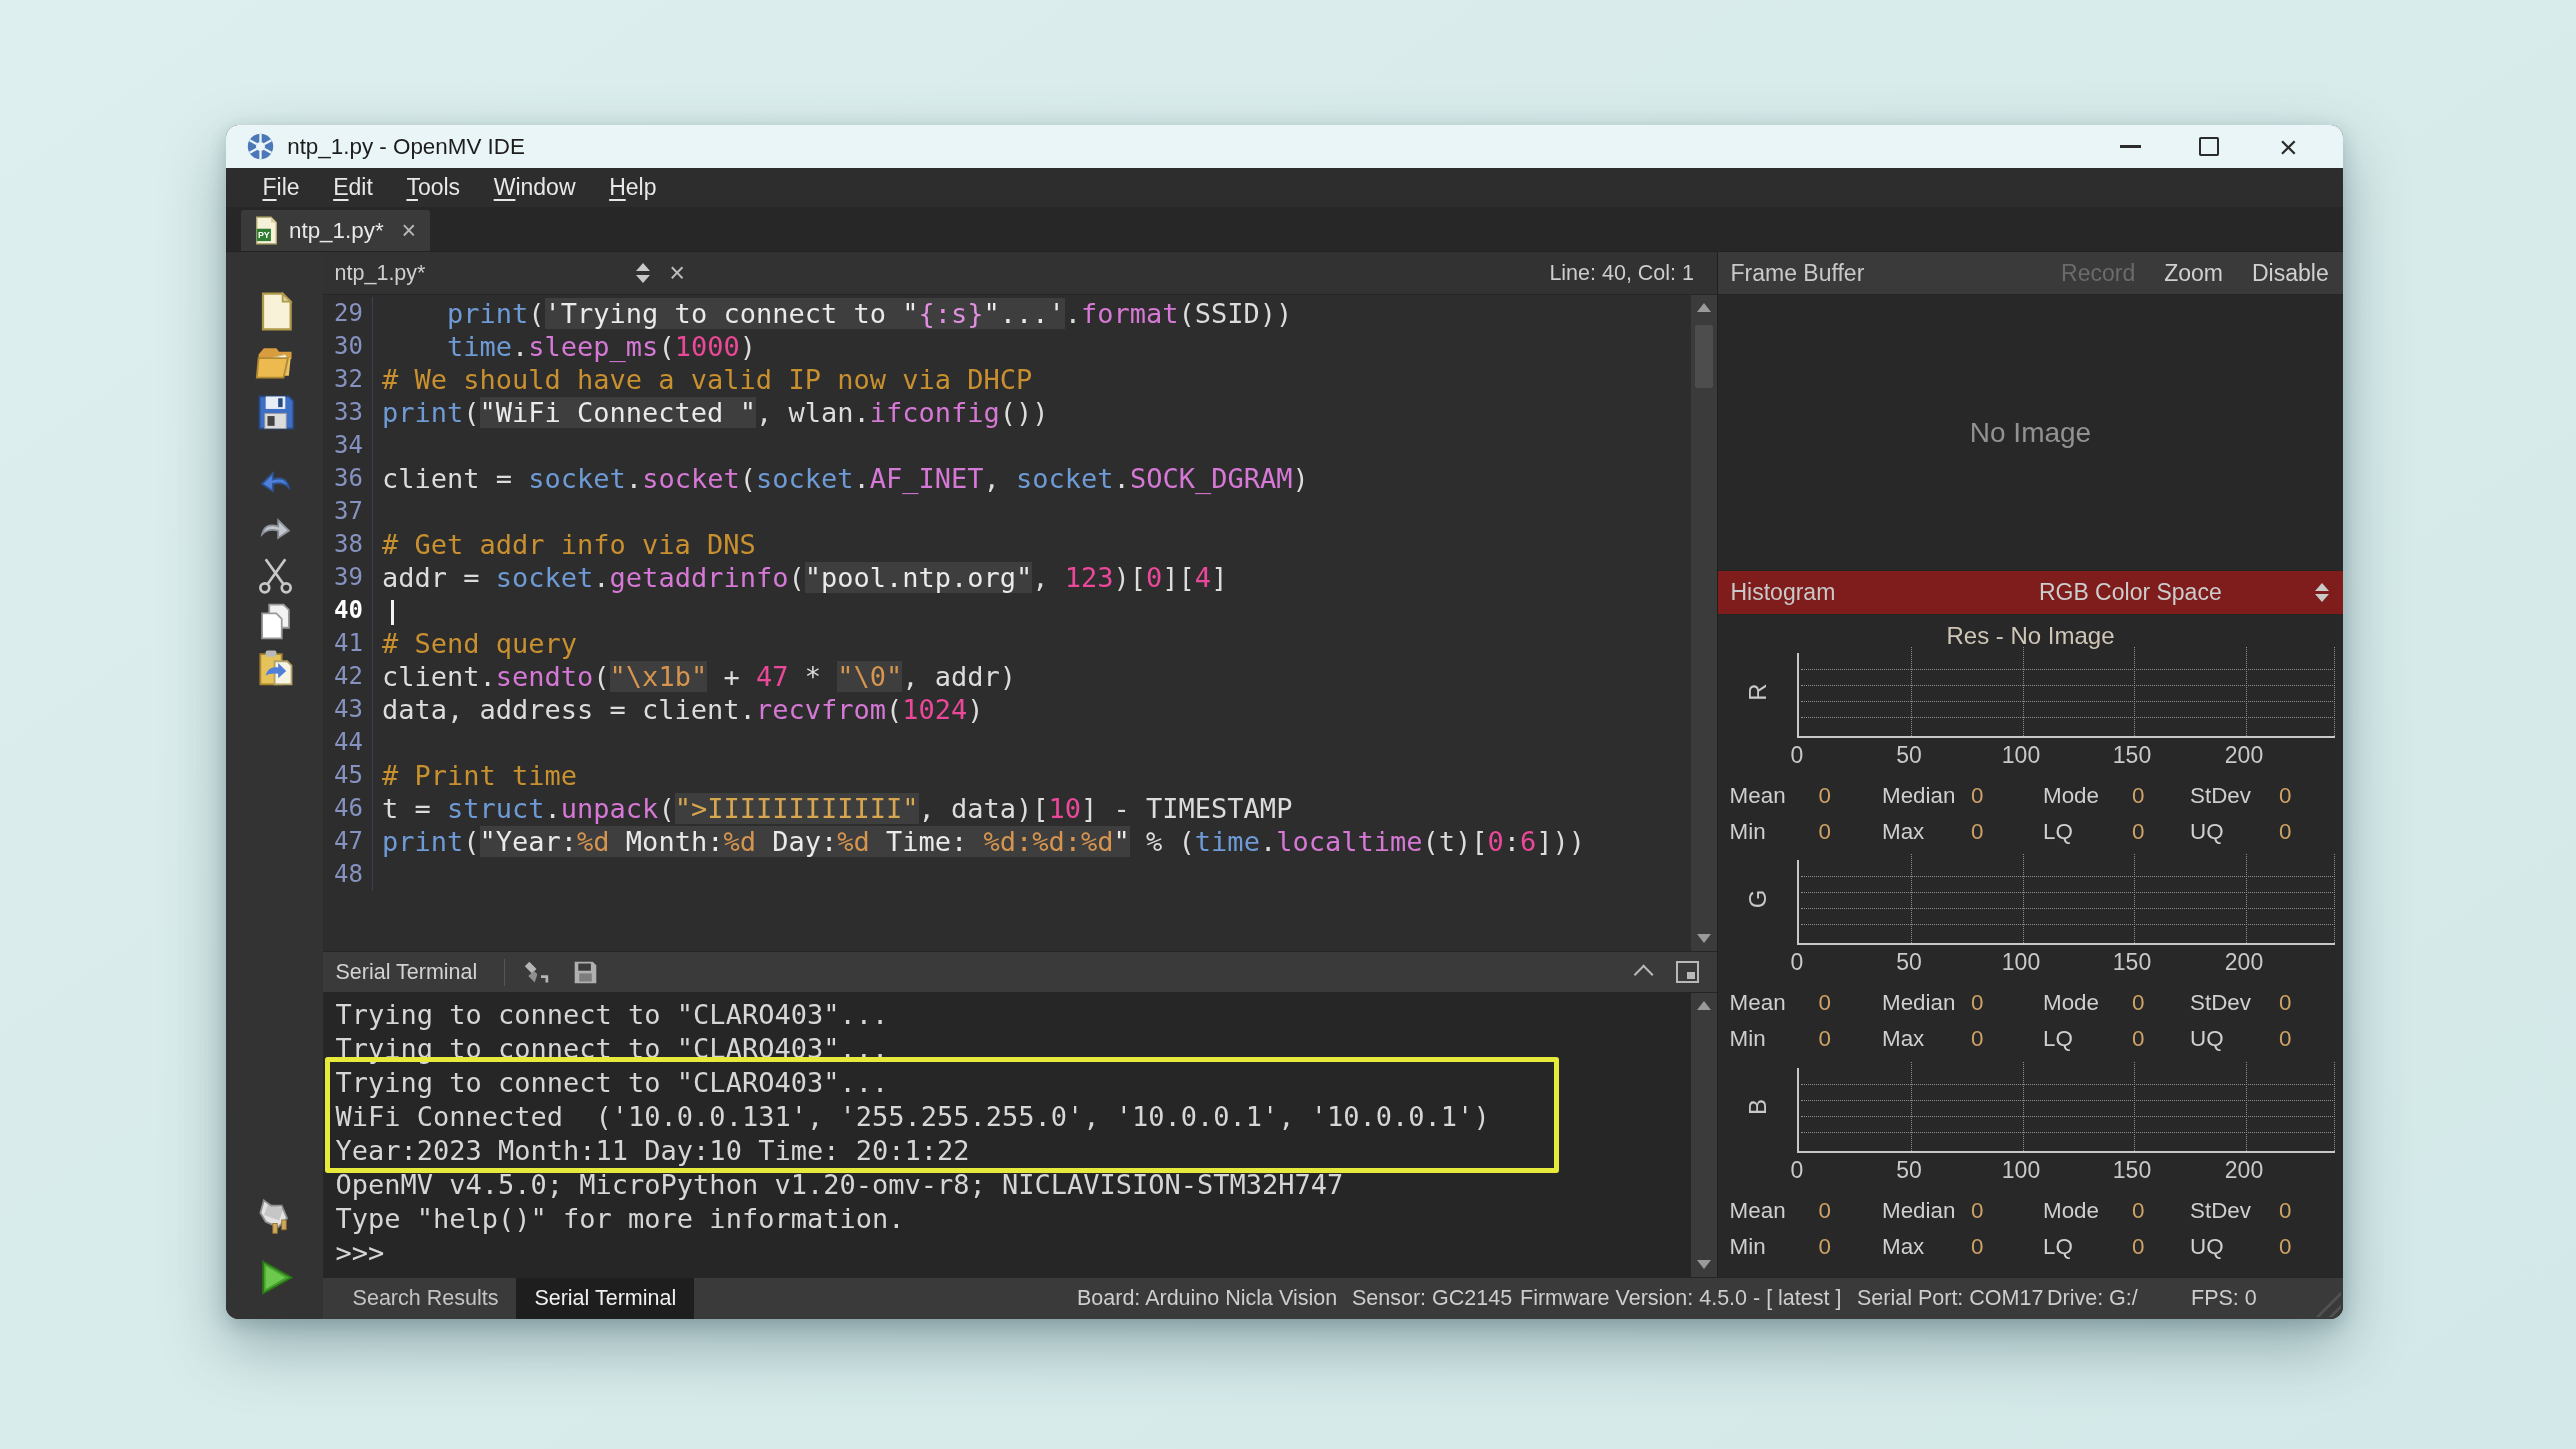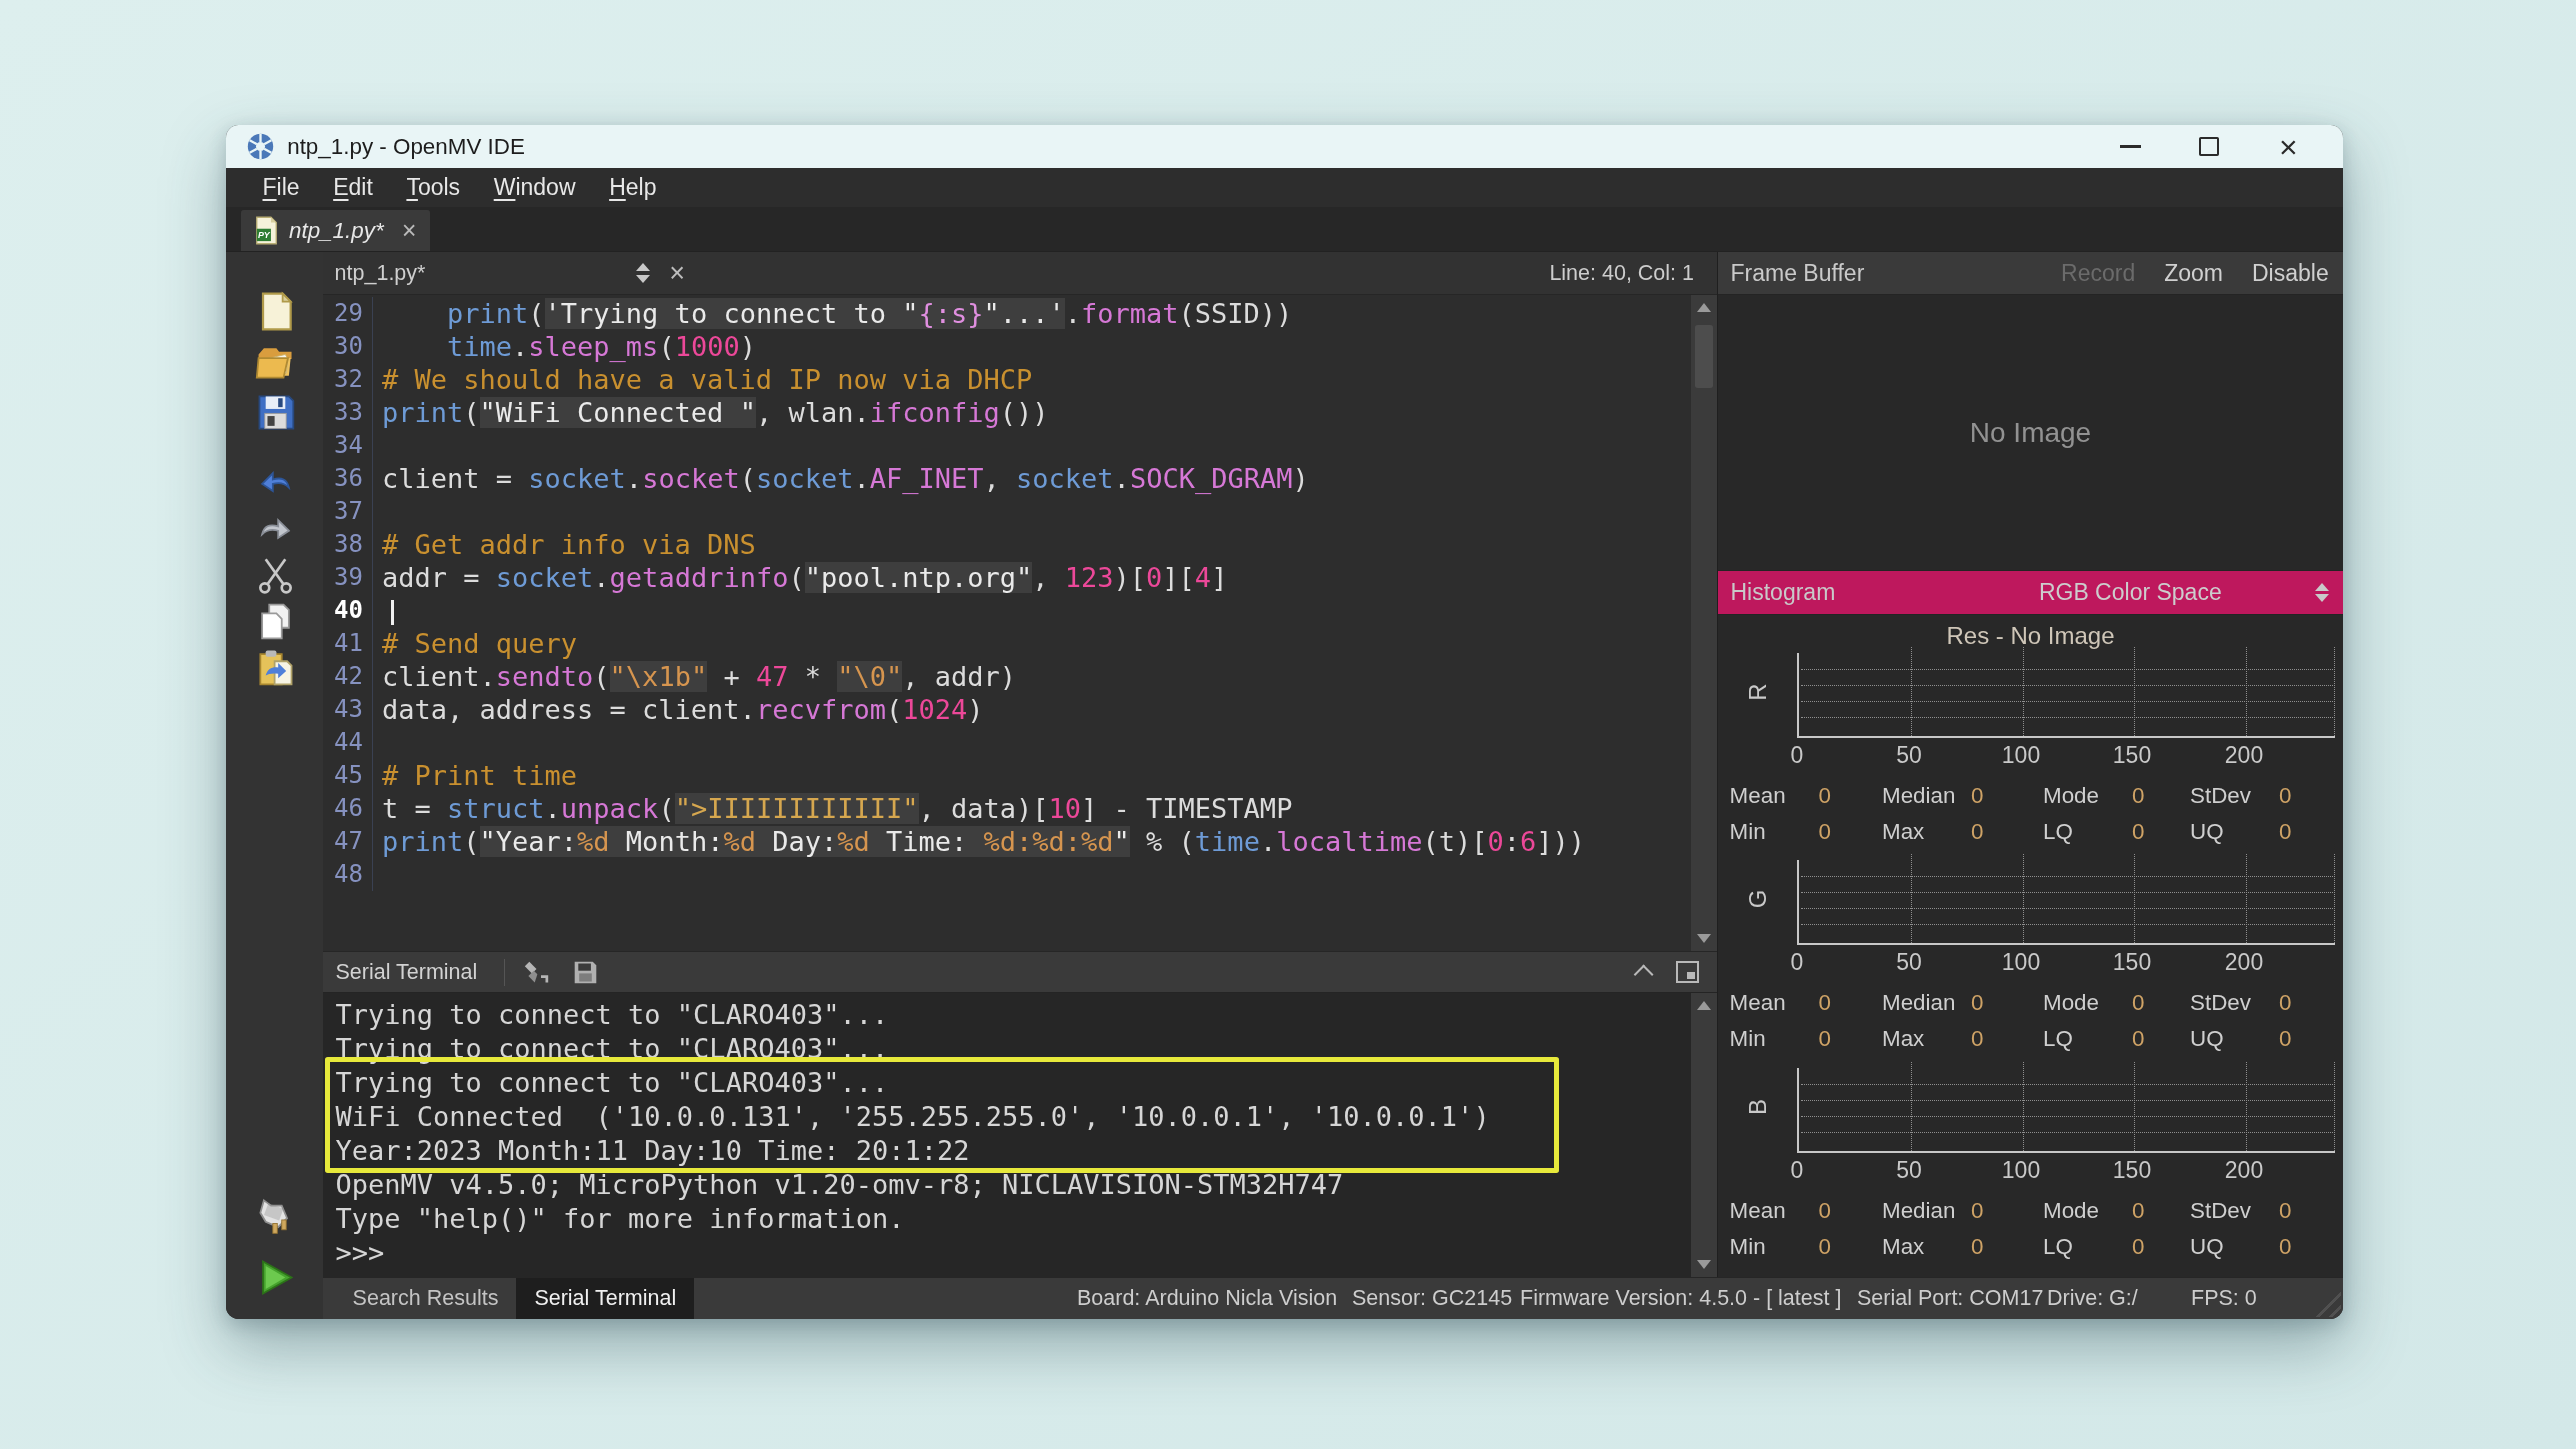--- a/index.html
+++ b/index.html
@@ -22,21 +22,21 @@
   .wc.min::before { content:""; width:21.5px; height:2.7px; background:#2b2b2b; }
   .maxbox { width:19.7px; height:19.7px; border:2.7px solid #2b2b2b; border-radius:1.8px; }
   .wc.close { font-size:32px; line-height:1; }
 
   
   .menubar { height:39px; background:#2d2d2d; display:flex; align-items:center; padding-left:21.5px; gap:3.6px; flex:0 0 auto; }
   .menu-item { color:#e8e8e8; font-size:23px; padding:3.6px 15px; }
   .menu-item u { text-decoration:underline; text-underline-offset:3.6px; }
 
   
-  .tabbar { height:45px; background:#272727; display:flex; align-items:flex-end; padding-left:15px; flex:0 0 auto; border-bottom:0.9px solid #222;font-style:italic; }
+  .tabbar { height:45px; background:#272727; display:flex; align-items:flex-end; padding-left:15px; flex:0 0 auto; border-bottom:0.9px solid #222; }
   .tab { height:41px; background:#3a3a3a; display:flex; align-items:center; gap:10.7px; padding:0 14.3px; color:#e8e8e8; font-size:22.4px; border-radius:2.7px 2.7px 0 0; }
   .py-icon { width:23px; height:29px; display:inline-flex; }
   .tab-close { color:#b9b9b9; font-size:25px; margin-left:7.2px; }
 
   
   .content { flex:1; display:flex; min-height:0; }
   .toolbar { width:97px; background:#333333; position:relative; flex:0 0 auto; }
   .tb-btn { position:absolute; left:28px; width:43px; height:43px; display:flex; align-items:center; justify-content:center; }
   .tb-btn svg { width:41px; height:41px; }
 
@@ -89,21 +89,21 @@
 
   
   .panel-col { flex:1; display:flex; flex-direction:column; background:#282828; }
   .fb-header { height:43px; background:#3a3a3a; display:flex; align-items:center; font-size:23px; color:#c9c9c9; padding:0 14.3px 0 12.5px; border-bottom:0.9px solid #242424; flex:0 0 auto; }
   .fb-actions { margin-left:auto; display:flex; gap:29px; }
   .fb-action { color:#d0d0d0; font-size:23px; }
   .fb-action.disabled { color:#6b6b6b; }
   .fb-content { height:275px; display:flex; align-items:center; justify-content:center; background:#282828; flex:0 0 auto; }
   .no-image { color:#929292; font-size:28px; }
 
-  .hist-header { height:45px; background:#be185d; display:flex; align-items:center; font-size:23px; color:#c9c9c9; padding:0 14.3px 0 12.5px; border-top:0.9px solid #242424; border-bottom:0.9px solid #242424; flex:0 0 auto; }
+  .hist-header { height:45px; background:#7f1d1d; display:flex; align-items:center; font-size:23px; color:#c9c9c9; padding:0 14.3px 0 12.5px; border-top:0.9px solid #242424; border-bottom:0.9px solid #242424; flex:0 0 auto; }
   .cs-label { margin-left:auto; margin-right:107px; color:#cdcdcd; }
   .hist-header .spinner { position:absolute; right:14.3px; margin:0; }
   .hist-header { position:relative; }
 
   .hist-body { flex:1; position:relative; }
   .res-label { position:absolute; top:7.2px; left:0; right:0; text-align:center; color:#cfc6b8; font-size:24px; }
   .channel { position:absolute; left:0; right:0; height:200px; }
   .chart-row { position:absolute; top:0; left:0; right:0; height:89px; }
   .ch-label { position:absolute; left:21.5px; top:27px; width:36px; color:#c9c9c9; font-size:24px; transform:rotate(-90deg); text-align:center; }
   .chart-box { position:absolute; left:79px; top:1.8px; width:538px; height:85px; border-left:2.7px solid #c8c8c8; border-bottom:2.7px solid #c8c8c8; }

